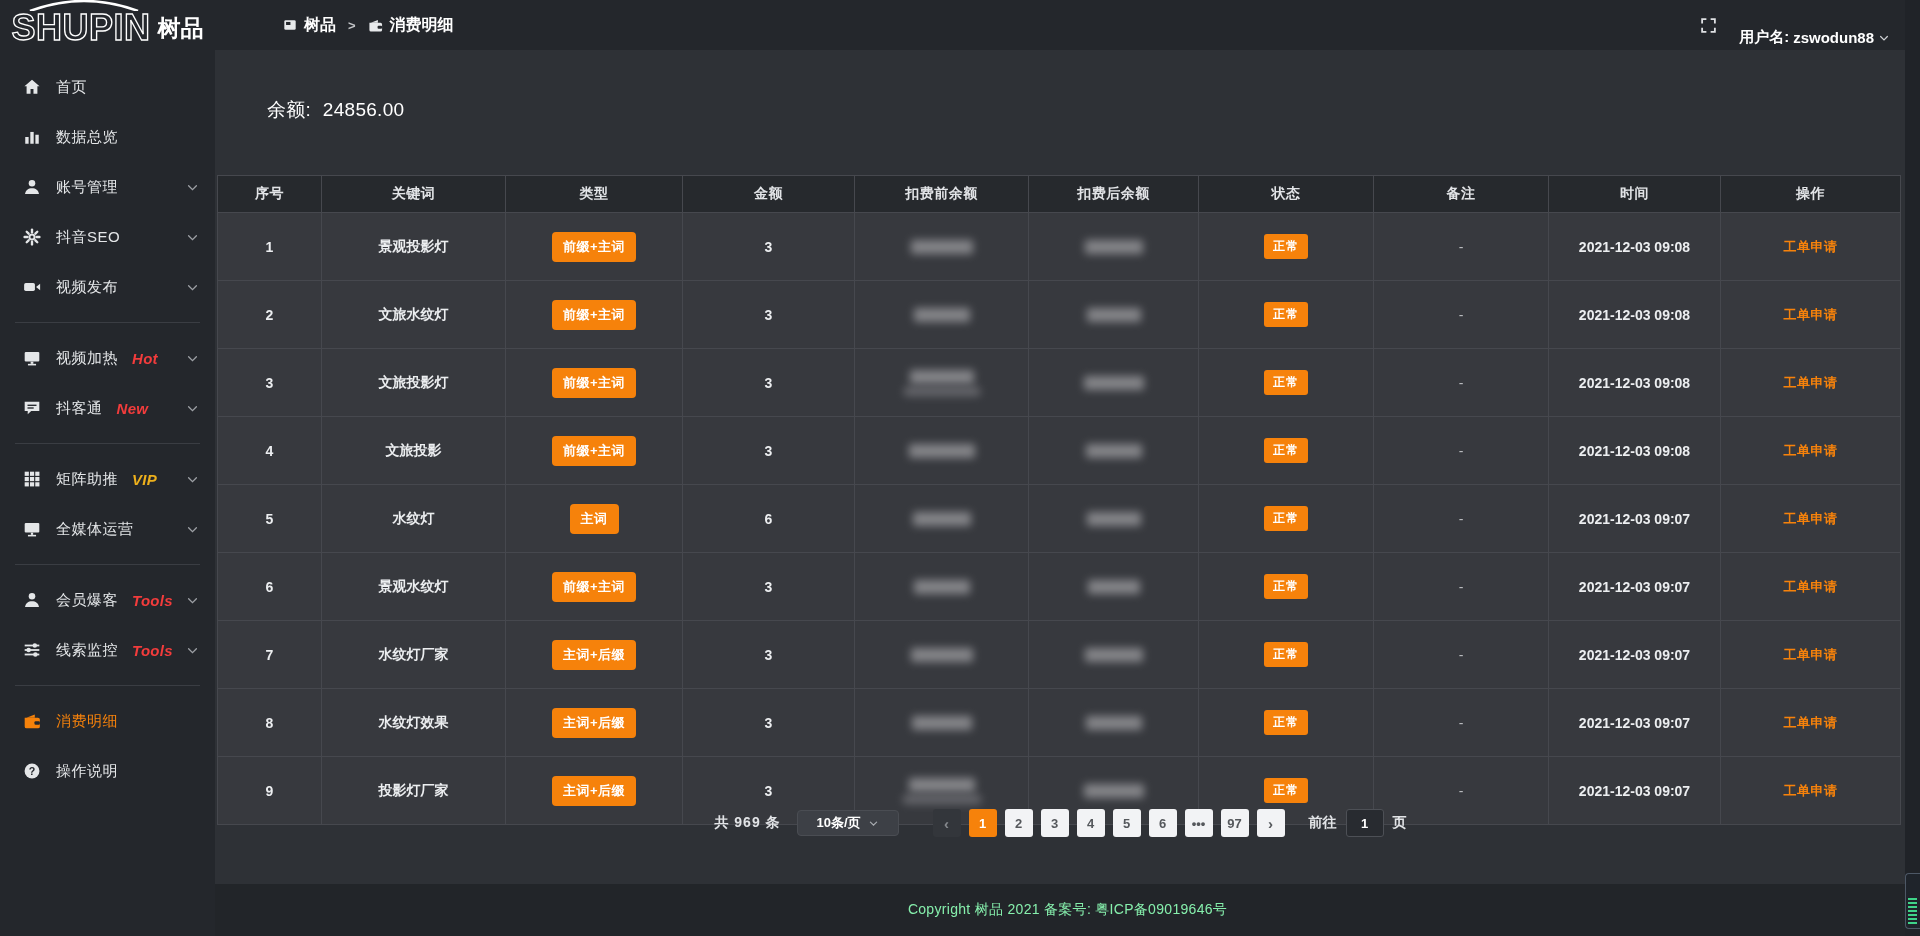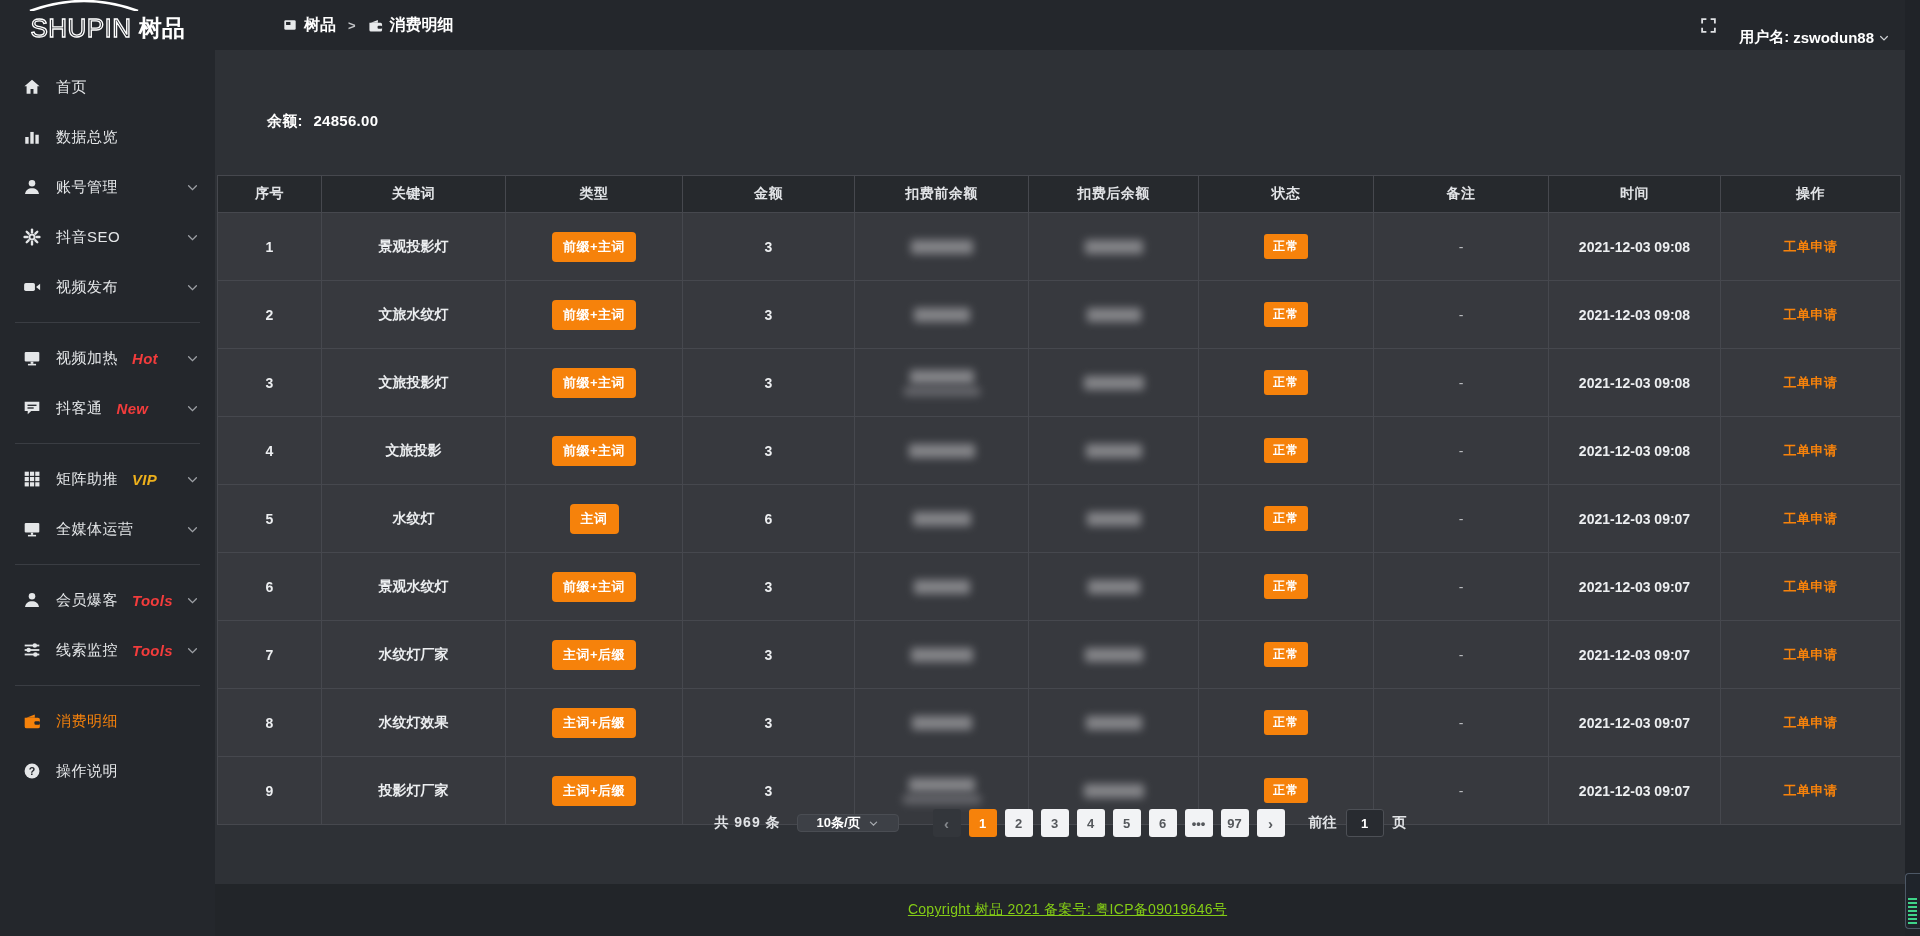--- a/index.html
+++ b/index.html
@@ -15,21 +15,21 @@
     --txt-dim:#b8babd;
   }
   *{margin:0;padding:0;box-sizing:border-box;}
   html,body{width:1920px;height:936px;overflow:hidden;}
   body{font-family:"Liberation Sans","DejaVu Sans",sans-serif;background:var(--bg-content);position:relative;color:var(--txt);}
 
   
   .sidebar{position:absolute;left:0;top:0;width:215px;height:936px;background:var(--bg-dark);z-index:5;}
   .logo{height:50px;display:flex;align-items:center;justify-content:center;position:relative;padding-top:6px;}
   .logo-arc{position:absolute;top:0;left:24px;}
-  .logo-en{font-size:26px;font-weight:400;letter-spacing:.5px;color:transparent;-webkit-text-stroke:1.3px #ffffff;line-height:1;}
+  .logo-en{font-size:36px;font-weight:700;letter-spacing:.5px;color:transparent;-webkit-text-stroke:1.3px #ffffff;line-height:1;}
   .logo-cn{font-size:23px;font-weight:900;color:#fff;margin-left:7px;line-height:1;}
   .menu{padding-top:12px;}
   .menu-item{height:50px;display:flex;align-items:center;padding:0 18px 0 23px;cursor:pointer;position:relative;color:#e4e6e8;}
   .menu-item .mi-icon{width:18px;height:18px;display:inline-flex;align-items:center;justify-content:center;color:#e4e6e8;flex:0 0 18px;}
   .menu-item .mi-label{font-size:15px;margin-left:15px;letter-spacing:.5px;}
   .menu-item.active,.menu-item.active .mi-icon{color:var(--accent);}
   .menu-badge{font-size:15px;font-weight:700;font-style:italic;margin-left:14px;letter-spacing:.3px;}
   .menu-chevron{position:absolute;right:16px;color:#9da0a5;display:inline-flex;}
   .menu-divider{height:1px;background:#3a3d43;margin:10px 15px;}
 
@@ -39,52 +39,52 @@
   .crumb{display:flex;align-items:center;gap:7px;font-size:16px;font-weight:700;color:#fff;cursor:pointer;}
   .crumb-icon{display:inline-flex;color:#e8eaec;}
   .crumb-sep{color:#c3c5c8;font-size:13px;font-weight:700;margin:0 3px;}
   .top-right{margin-left:auto;display:flex;align-items:center;gap:22px;padding-right:30px;}
   .fs-icon{display:inline-flex;color:#dfe1e4;cursor:pointer;}
   .user-box{display:flex;align-items:center;gap:4px;font-size:15px;font-weight:700;color:#fff;cursor:pointer;margin-top:24px;}
   .user-caret{display:inline-flex;color:#cfd1d4;margin-top:2px;}
 
   
   .content{position:absolute;left:215px;top:50px;right:0;bottom:0;background:var(--bg-content);}
-  .balance{position:absolute;top:62px;left:52px;font-size:15px;font-weight:700;color:#fff;letter-spacing:.3px;}
+  .balance{position:absolute;top:47px;left:52px;font-size:19px;font-weight:400;color:#fff;letter-spacing:.3px;}
   .balance .bal-val{margin-left:6px;}
 
   
   .table-wrap{position:absolute;top:89px;left:2px;right:20px;}
   table{width:100%;border-collapse:collapse;table-layout:fixed;margin-top:36px;}
   th,td{border:1px solid var(--line);text-align:center;vertical-align:middle;overflow:hidden;}
   thead th{height:37px;background:var(--bg-thead);color:#e2e4e7;font-size:14px;font-weight:700;letter-spacing:.5px;}
   tbody td{height:68px;background:var(--bg-row);color:var(--txt);font-size:14px;font-weight:700;}
   td.c-note{color:var(--txt-dim);font-weight:400;}
   .type-badge{display:inline-block;background:var(--accent);color:#fff;font-size:13px;font-weight:700;padding:6px 11px;border-radius:4px;letter-spacing:.5px;}
   .status-badge{display:inline-block;background:var(--accent);color:#fff;font-size:12px;font-weight:700;padding:4px 9px;border-radius:3px;letter-spacing:1px;}
   .action-link{color:var(--accent);font-size:13px;font-weight:700;cursor:pointer;letter-spacing:.5px;}
   .mask-wrap{display:flex;flex-direction:column;align-items:center;gap:3px;}
   .mask{display:block;height:14px;border-radius:2px;background:#97979b;filter:blur(4px);opacity:.8;}
   .mask.sm{height:9px;background:#828287;opacity:.65;}
 
   
   .pagination{position:absolute;top:758px;left:0;right:14px;height:30px;display:flex;align-items:center;justify-content:center;gap:8px;}
   .pg-total{font-size:14px;font-weight:700;color:#e2e4e7;margin-right:8px;letter-spacing:1px;}
-  .pg-size{width:102px;height:18px;background:#3d4046;border:1px solid #4a4d53;border-radius:4px;display:flex;align-items:center;justify-content:center;gap:7px;color:#fff;font-size:13px;font-weight:700;cursor:pointer;margin-right:26px;}
+  .pg-size{width:102px;height:26px;background:#3d4046;border:1px solid #4a4d53;border-radius:4px;display:flex;align-items:center;justify-content:center;gap:7px;color:#fff;font-size:13px;font-weight:700;cursor:pointer;margin-right:26px;}
   .pg-size .sel-caret{display:inline-flex;color:#a7aaaf;}
   .pg-btn{min-width:28px;height:28px;border-radius:3px;background:#f2f3f5;color:#55585c;font-size:13px;font-weight:700;display:flex;align-items:center;justify-content:center;cursor:pointer;padding:0 4px;}
   .pg-btn.prev{background:#33363b;color:#85888d;font-size:15px;}
   .pg-btn.next{font-size:15px;}
   .pg-btn.active{background:var(--accent);color:#fff;}
   .pg-goto{display:flex;align-items:center;gap:9px;margin-left:16px;font-size:14px;font-weight:700;color:#e2e4e7;}
   .pg-input{width:38px;height:28px;background:#282b30;border:1px solid #4d5056;border-radius:3px;color:#fff;font-size:13px;font-weight:700;text-align:center;font-family:inherit;}
 
   
   .footer{position:absolute;left:0;right:0;bottom:0;height:52px;background:#222529;display:flex;align-items:center;justify-content:center;}
-  .footer-text{font-size:14px;color:#84cc16;letter-spacing:.3px;text-decoration:underline;}
+  .footer-text{font-size:14px;color:#86efac;letter-spacing:.3px;}
 
   
   .scroll-track{position:absolute;right:0;top:0;width:15px;height:936px;background:#202328;z-index:6;}
   .scroll-widget{position:absolute;right:0;bottom:7px;width:15px;height:56px;background:#1f242b;border:1px solid #4d5866;border-right:none;border-radius:4px 0 0 4px;z-index:7;}
   .sw-bars{position:absolute;bottom:4px;left:2px;width:9px;height:26px;background:repeating-linear-gradient(to top,#3fd489 0 2px,transparent 2px 4px);}
 </style>
 </head>
 <body>
 
 <aside class="sidebar">

